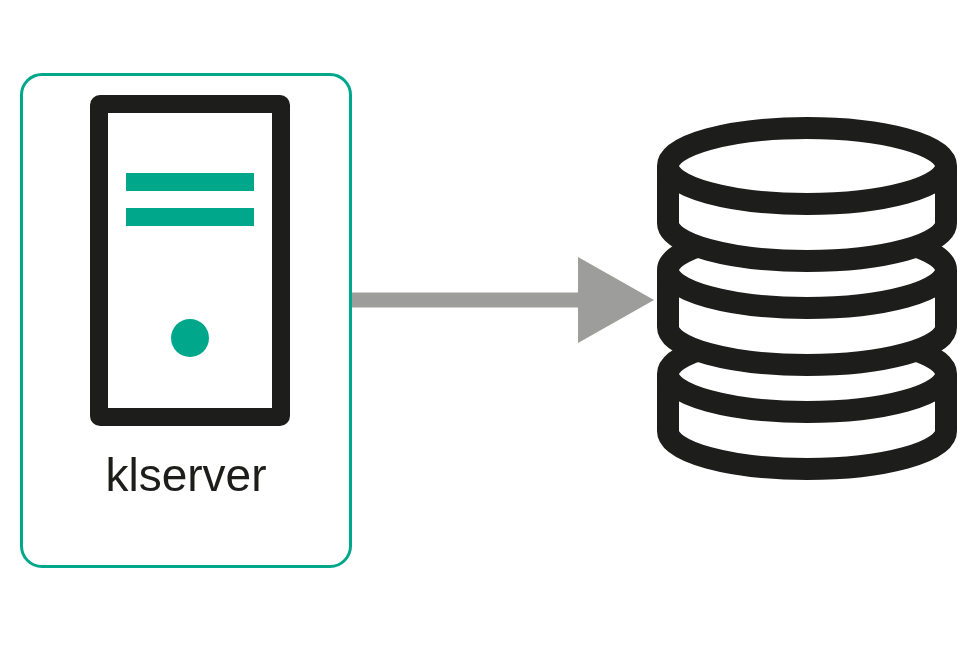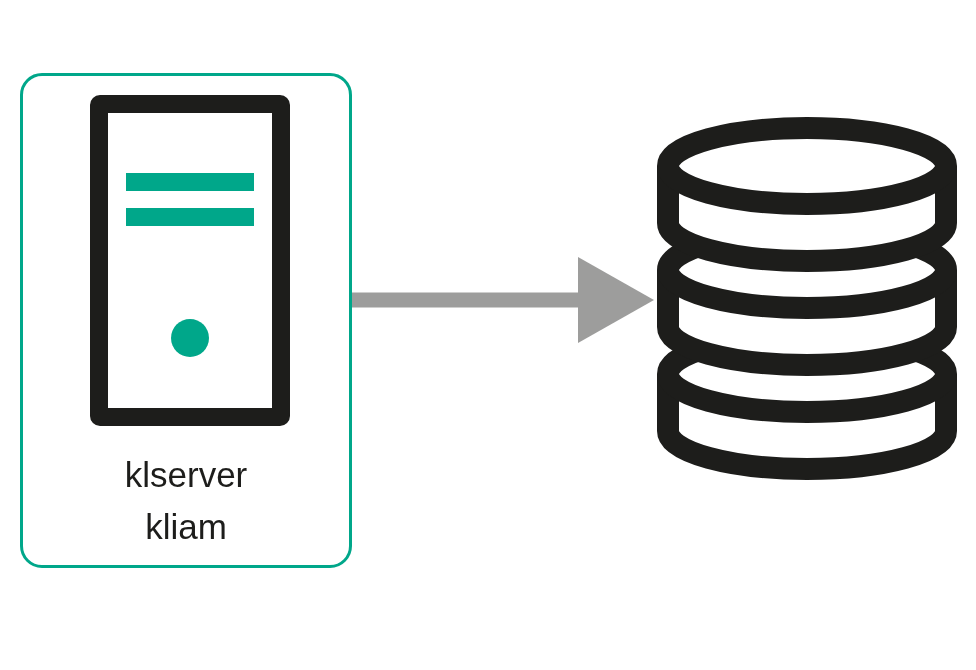--- a/index.html
+++ b/index.html
@@ -29,21 +29,21 @@
   }
   .vent-1{top:60px;}
   .vent-2{top:95px;}
   .server-power-dot{
     position:absolute;left:63px;top:206px;width:38px;height:38px;border-radius:50%;
     background:var(--accent-teal);
   }
   .server-label{
     position:absolute;left:0;top:373px;width:100%;
     text-align:center;color:var(--icon-black);
-    font-size:35px;line-height:52px;font-weight:400;letter-spacing:0;
+    font-size:46px;line-height:52px;font-weight:400;letter-spacing:0;
   }
   .label-line{display:block;}
 
   
   .arrow-svg{position:absolute;left:352px;top:255px;width:303px;height:90px;display:block;}
   .arrow-svg .arrow-shape{fill:var(--arrow-gray);stroke:none;}
 
   
   .database-svg{position:absolute;left:657px;top:112px;width:300px;height:371px;display:block;}
   .db-seg path,.db-seg ellipse{
@@ -56,21 +56,20 @@
 <div class="stage">
 
   <div class="server-card">
     <div class="server-icon">
       <div class="server-vent vent-1"></div>
       <div class="server-vent vent-2"></div>
       <div class="server-power-dot"></div>
     </div>
     <div class="server-label">
       <span class="label-line">klserver</span>
-      <span class="label-line">kliam</span>
     </div>
   </div>
 
   <svg class="arrow-svg" viewBox="0 0 303 90" aria-hidden="true">
     <rect class="arrow-shape" x="0" y="37.5" width="232" height="15"></rect>
     <polygon class="arrow-shape" points="226,2 302,45 226,88"></polygon>
   </svg>
 
   <svg class="database-svg" viewBox="0 0 300 371" aria-hidden="true">
 

